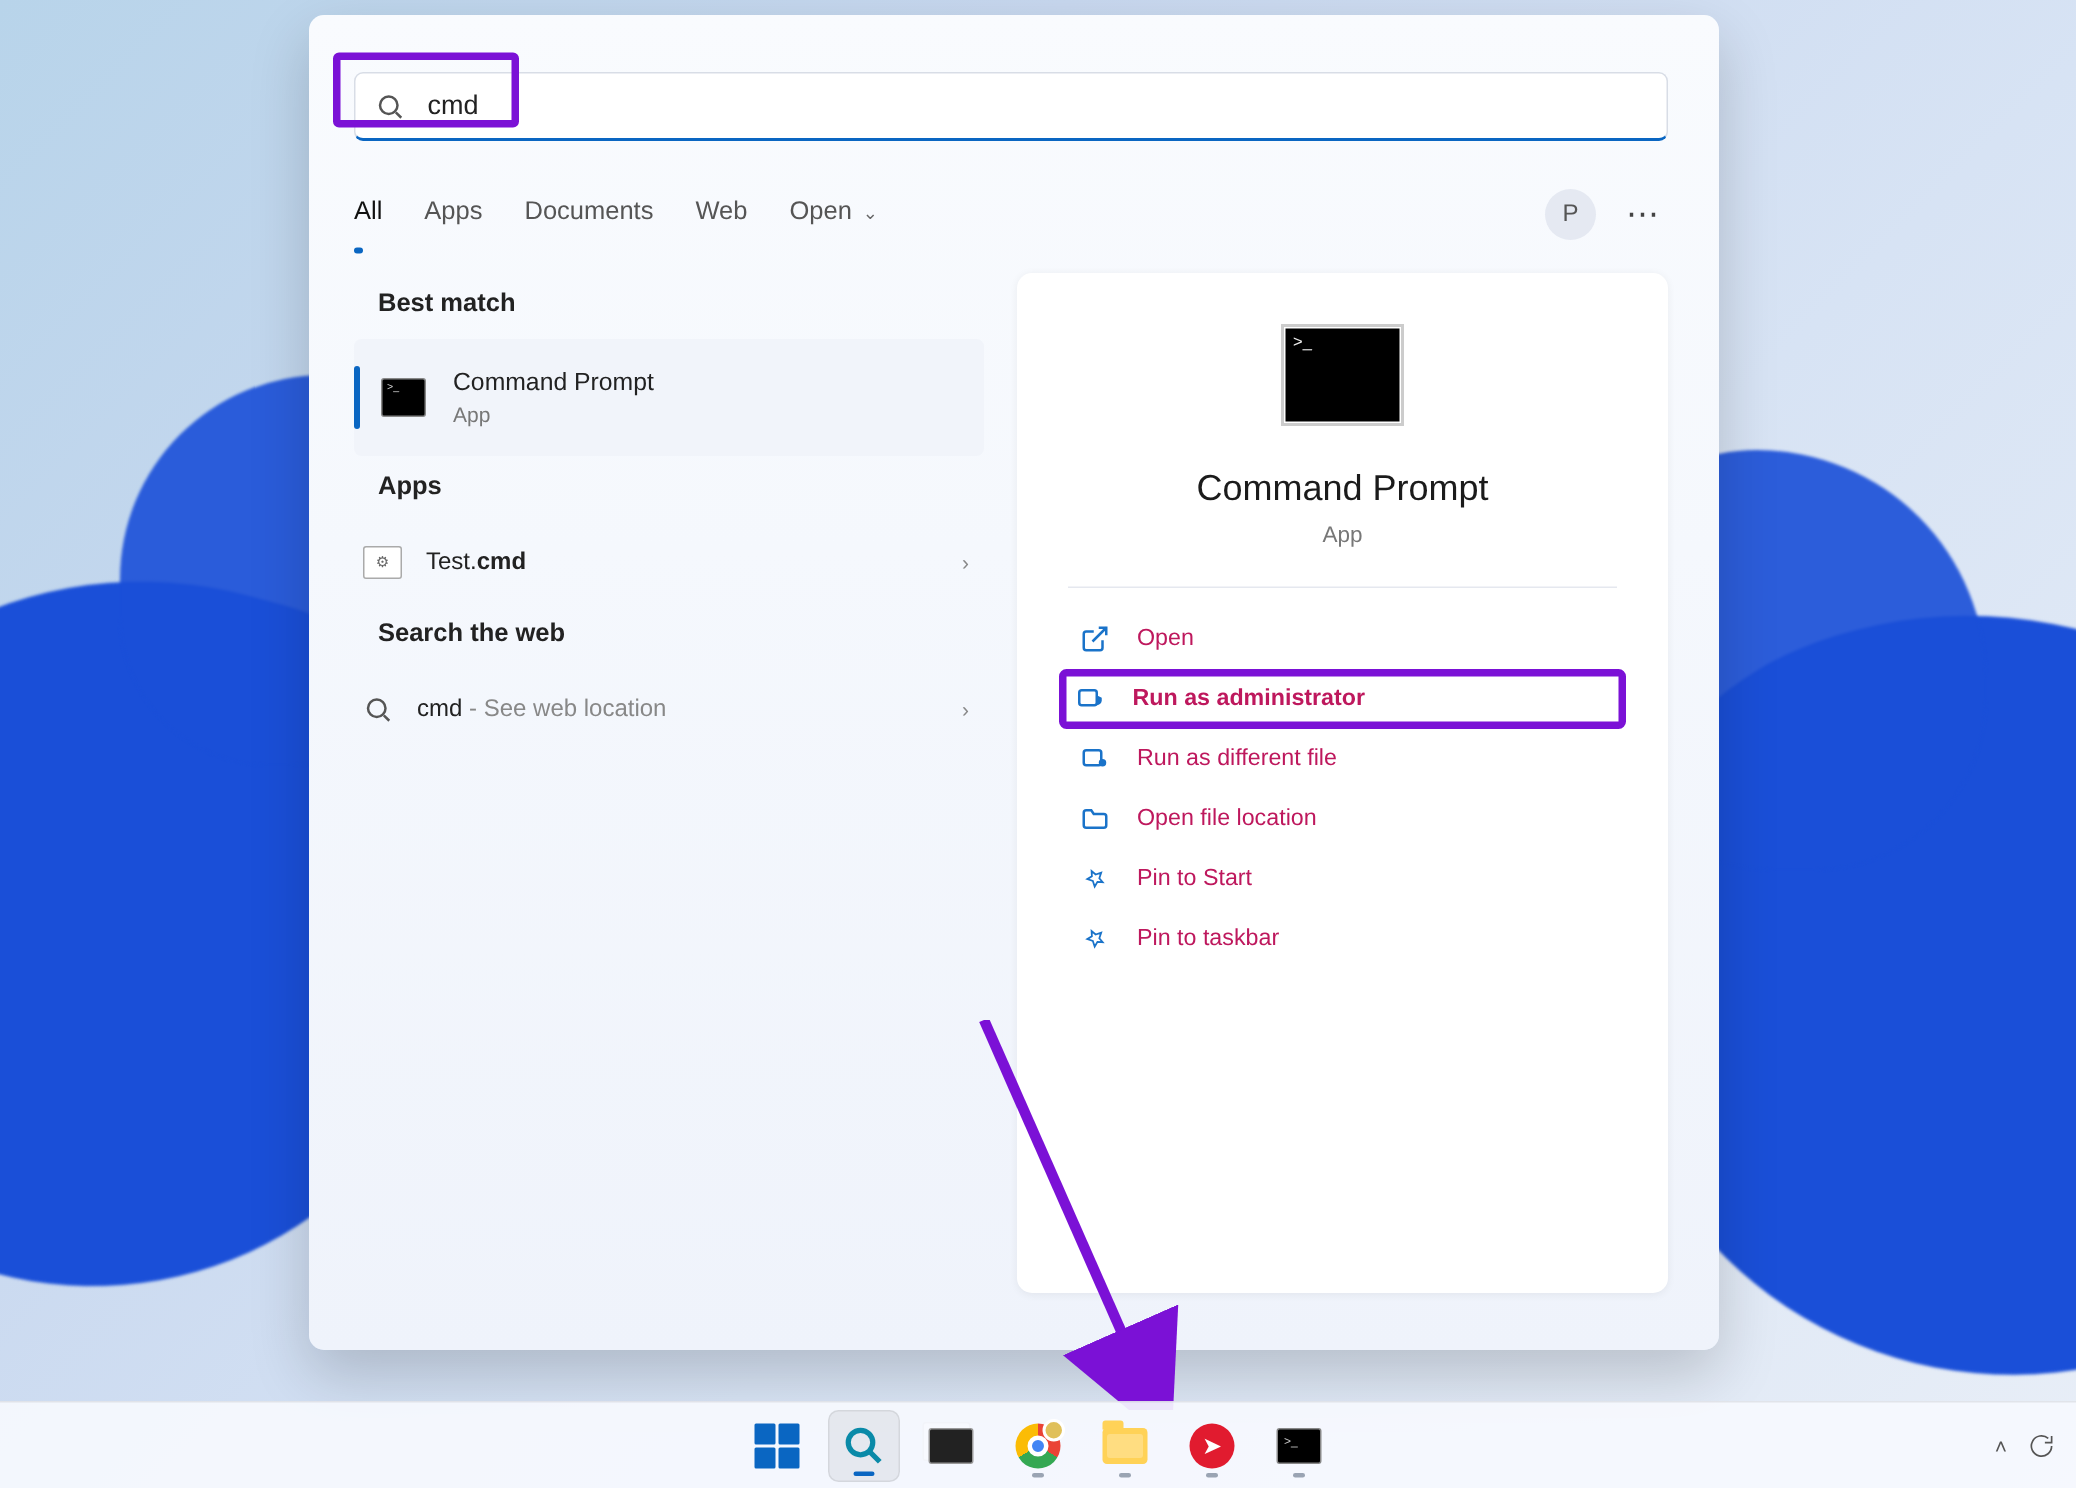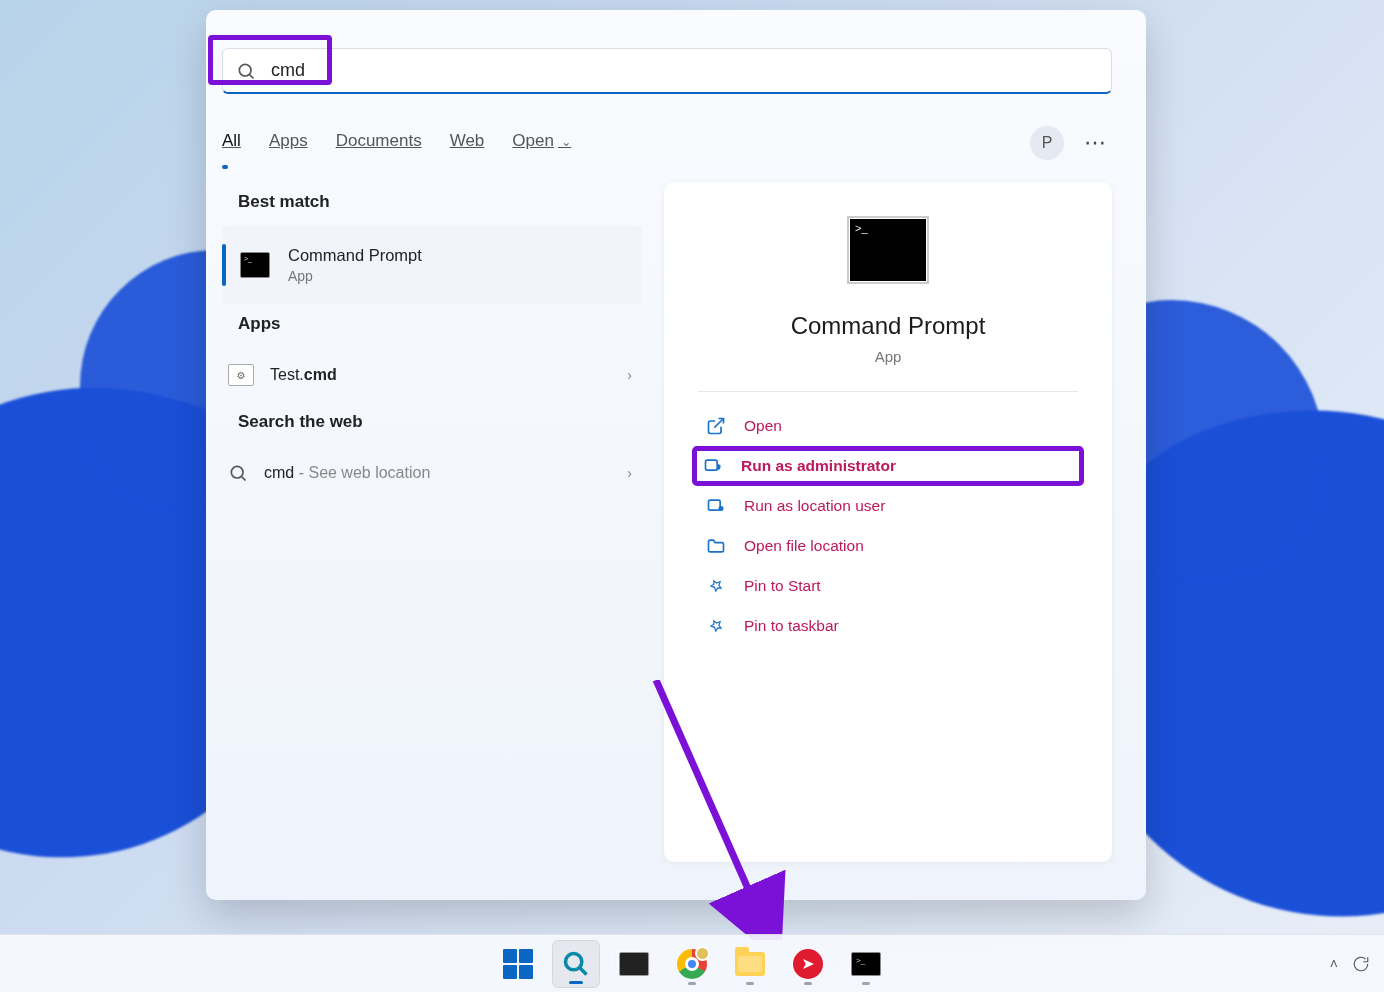--- a/index.html
+++ b/index.html
@@ -12,36 +12,36 @@
   .bloom { position: absolute; background: #1a4fd8; border-radius: 50%; filter: blur(1px); }
   .bloom.l1 { width: 480px; height: 480px; left: -170px; top: 380px; transform: rotate(15deg); border-radius: 60% 40% 55% 45%; }
   .bloom.l2 { width: 260px; height: 260px; left: 80px;  top: 250px; opacity:.9; border-radius: 55% 45% 60% 40%; }
   .bloom.r1 { width: 520px; height: 520px; right:-210px; top: 400px; transform: rotate(-20deg); border-radius: 45% 60% 40% 55%; }
   .bloom.r2 { width: 280px; height: 280px; right: 60px; top: 300px; opacity:.9; border-radius: 50% 60% 45% 55%; }
 
   .panel {
     position: absolute; left: 206px; top: 10px; width: 940px; height: 890px;
     background: linear-gradient(180deg, #f9fbfe 0%, #f5f8fd 40%, #eff3fb 100%);
     border-radius: 10px; box-shadow: 0 16px 40px rgba(0,0,0,.18);
-    padding: 38px 34px 0 16px;
+    padding: 38px 34px 0 30px;
   }
   .search-wrap { position: relative; height: 46px; }
   .search-wrap input {
     width: 100%; height: 46px; border: 1px solid #d8dde6; border-bottom: 2px solid #0a66c2;
     border-radius: 6px; padding: 0 14px 0 48px; font-size: 18px; color:#222; outline:none;
     background:#fff;
   }
   .search-wrap .sicon { position:absolute; left:14px; top:50%; transform:translateY(-50%); color:#555; }
   .hl-search {
     position:absolute; left:-14px; top:-13px; width:124px; height:50px;
     border:5px solid #7b11d6; border-radius:4px; pointer-events:none;
   }
 
   .tabs-row { display:flex; align-items:center; justify-content:space-between; height:62px; margin-top:18px; }
-  .tabs { display:flex; gap:28px; align-items:center; font-size:17px; color:#555;text-decoration:underline; }
+  .tabs { display:flex; gap:28px; align-items:center; font-size:17px; color:#555; }
   .tab { cursor:pointer; position:relative; padding-bottom:4px; }
   .tab.active { color:#111; }
   .tab.active::after { content:""; position:absolute; left:0; right:70%; bottom:-14px; height:4px; background:#0a66c2; border-radius:3px; }
   .tabs .chev { font-size:12px; margin-left:4px; color:#666; }
   .right-ctrls { display:flex; gap:14px; align-items:center; }
   .avatar { width:34px; height:34px; border-radius:50%; background:#e5e9f2; display:flex; align-items:center; justify-content:center; color:#555; font-size:16px; }
   .dots { width:34px; height:34px; display:flex; align-items:center; justify-content:center; color:#444; font-size:22px; cursor:pointer; }
 
   .body { display:flex; gap:22px; margin-top:8px; }
   .left { width:420px; }
@@ -208,21 +208,21 @@
             <path d="M17 9l4 2v2a4 4 0 0 1-4 4" fill="#1a73c9" stroke="none"></path>
           </svg>
         <span>Run as administrator</span>
       </div>
 
       <div class="action">
         <svg class="ic" viewBox="0 0 24 24" fill="none" stroke="currentColor" stroke-width="2">
             <rect x="3" y="5" width="14" height="12" rx="2"></rect>
             <circle cx="18" cy="15" r="3" fill="#1a73c9" stroke="none"></circle>
           </svg>
-        <span>Run as location user</span>
+        <span>Run as different file</span>
       </div>
 
       <div class="action">
         <svg class="ic" viewBox="0 0 24 24" fill="none" stroke="currentColor" stroke-width="2">
             <path d="M3 7a2 2 0 0 1 2-2h4l2 3h8a2 2 0 0 1 2 2v7a2 2 0 0 1-2 2H5a2 2 0 0 1-2-2z"></path>
           </svg>
         <span>Open file location</span>
       </div>
 
       <div class="action">

